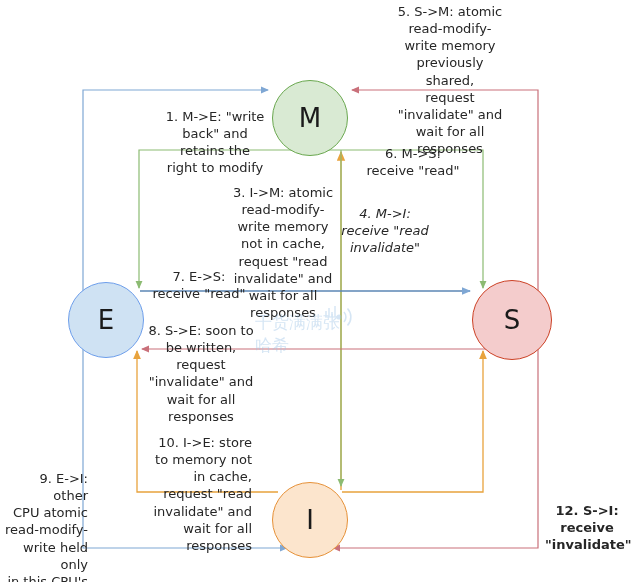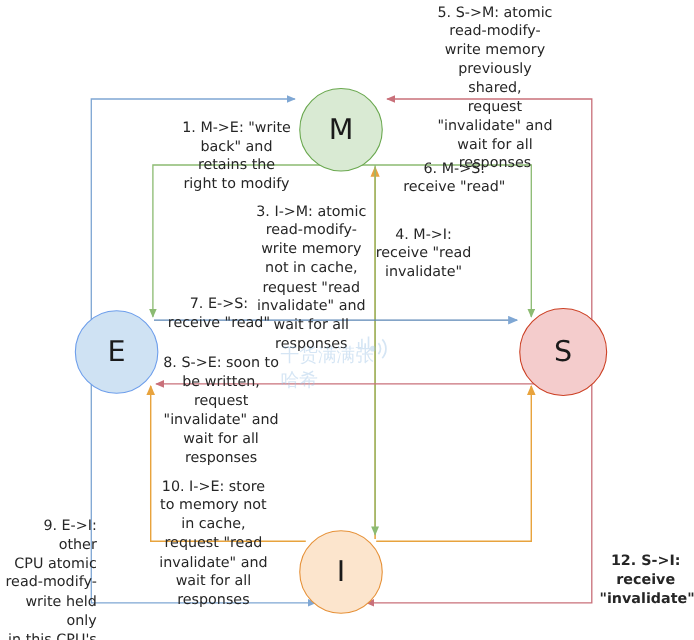--- a/index.html
+++ b/index.html
@@ -140,21 +140,21 @@
 
   <div class="edge-label" style="left:225px; top:184px; width:116px;">3. I-&gt;M: atomic
 read-modify-
 write memory
 not in cache,
 request "read
 invalidate" and
 wait for all
 responses</div>
 
-  <div class="edge-label" style="left:333px; top:205px; width:104px;">4. M-&gt;I:
+  <div class="edge-label" style="left:333px; top:205px; width:104px;font-style:italic;">4. M-&gt;I:
 receive "read
 invalidate"</div>
 
   <div class="edge-label" style="left:388px; top:3px; width:124px;">5. S-&gt;M: atomic
 read-modify-
 write memory
 previously
 shared,
 request
 "invalidate" and
@@ -176,21 +176,21 @@
 
   <div class="edge-label left-align" style="left:4px; top:470px; width:84px;">9. E-&gt;I: other
 CPU atomic
 read-modify-
 write held only
 in this CPU's
 cache, receive
 "read
 invalidate"</div>
 
-  <div class="edge-label" style="left:136px; top:434px; width:116px;">10. I-&gt;E: store
+  <div class="edge-label" style="left:136px; top:434px; width:116px;text-align:right;">10. I-&gt;E: store
 to memory not
 in cache,
 request "read
 invalidate" and
 wait for all
 responses</div>
 
 
   <div class="edge-label" style="left:545px; top:502px; width:84px;font-weight:bold;">12. S-&gt;I:
 receive

